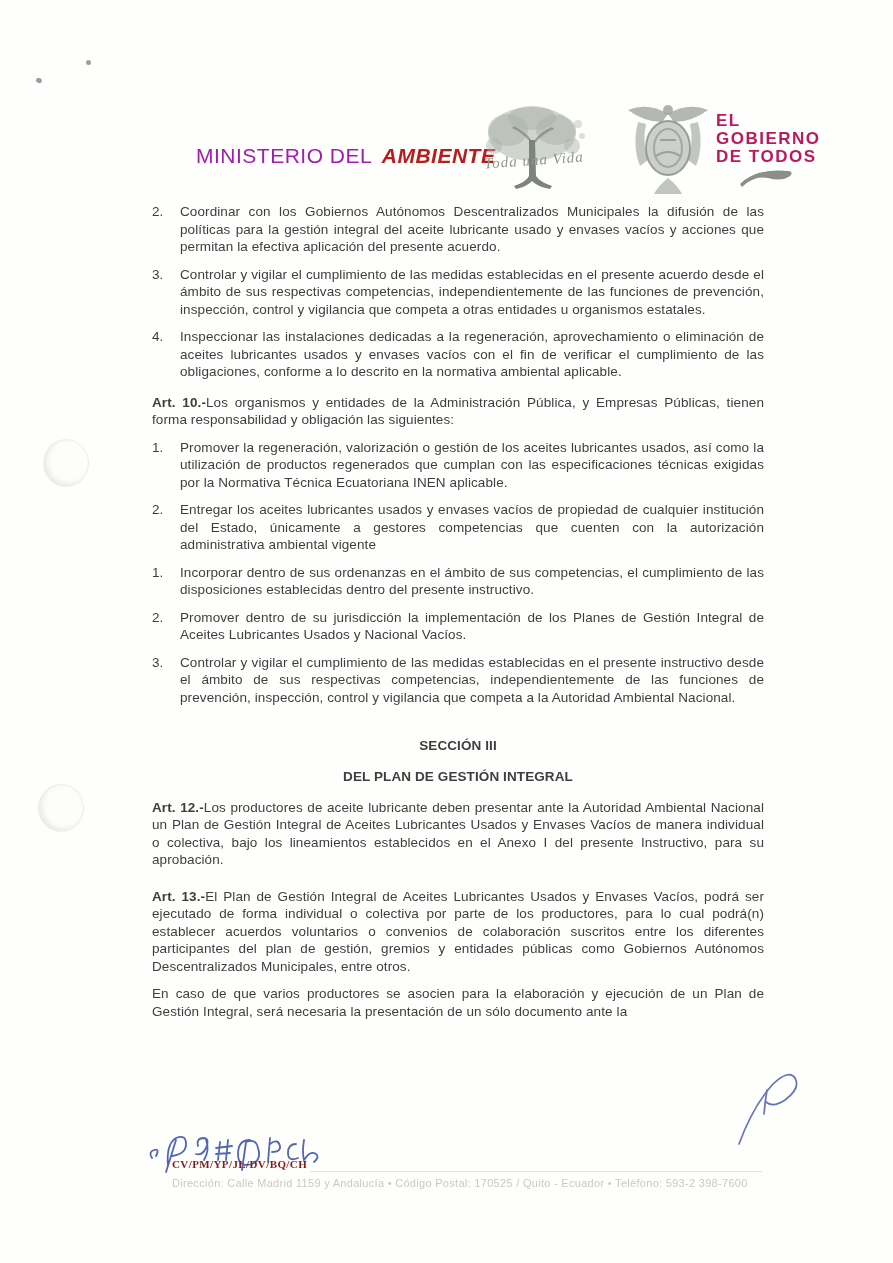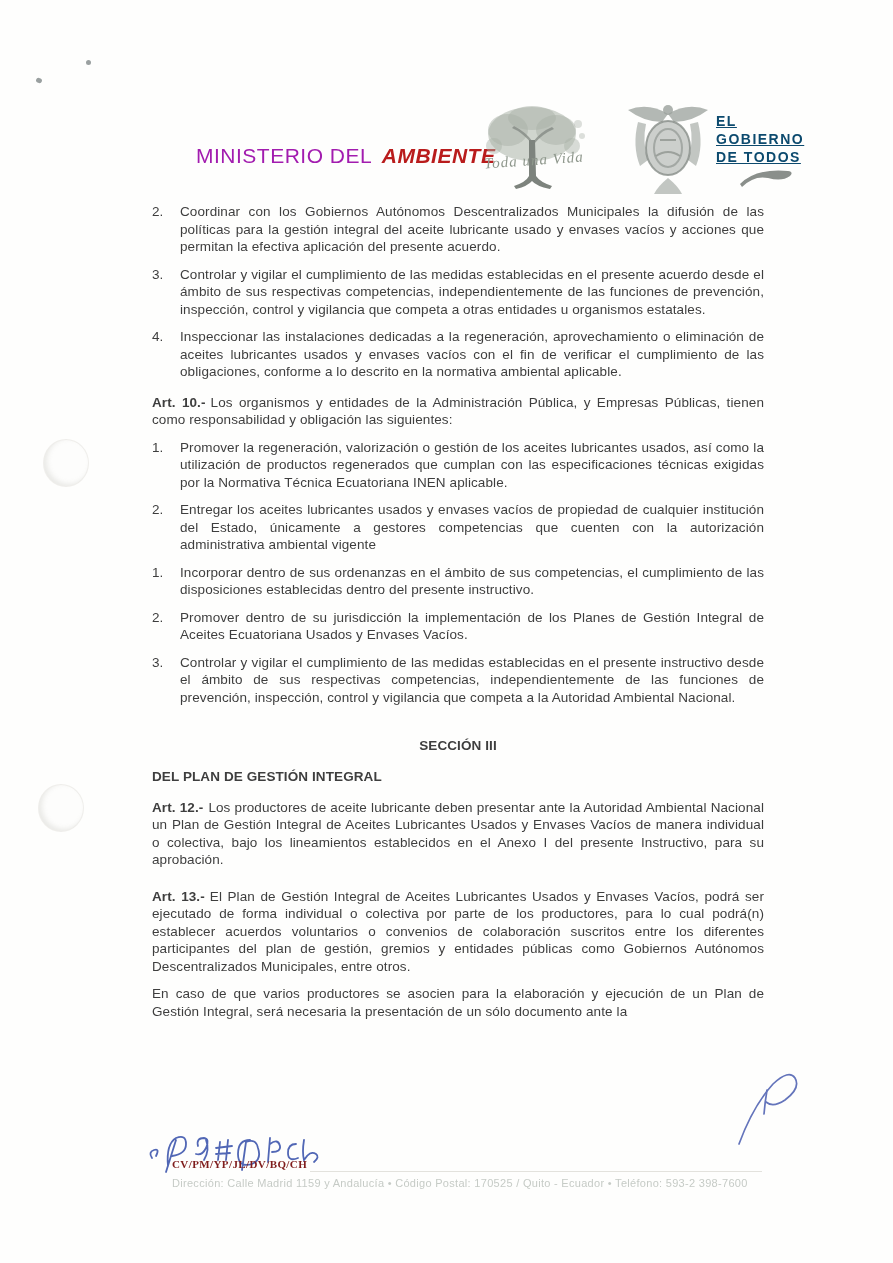--- a/index.html
+++ b/index.html
@@ -37,38 +37,38 @@
   .tree-logo { position:absolute; left:478px; top:102px; }
   .tree-caption {
     position:absolute; left:484px; top:152px; width:100px;
     font-family:"Liberation Serif", serif; font-style:italic;
     font-size:15px; color:#8e978c; transform:rotate(-4deg);
     text-align:center; letter-spacing:1px;
   }
   .coat-logo { position:absolute; left:624px; top:100px; }
   .gov-slogan {
     position:absolute; left:716px; top:112px;
-    font-size:14px; font-weight:700; letter-spacing:1.5px;
-    color:#0c4a6e; line-height:18px; white-space:nowrap;text-decoration:underline;
+    font-size:17px; font-weight:700; letter-spacing:1.5px;
+    color:#be185d; line-height:18px; white-space:nowrap;
   }
   .swoosh { position:absolute; left:738px; top:164px; }
 
   
   .doc-body {
     position:absolute; left:152px; top:203px; width:612px;
     font-size:13.5px; line-height:17.5px; letter-spacing:.1px;
     text-align:justify; color:#3e3e3e;
   }
   .li { display:flex; margin-bottom:10px; }
   .li .num { flex:none; width:28px; }
   .li .txt { flex:1; text-align:justify; }
   .art { margin:13px 0 10px; }
-  .art .lbl { font-weight:700; margin-right:5px; }
+  .art .lbl { font-weight:700; }
   .sec-title { text-align:center; font-weight:700; margin-top:31px; margin-bottom:12px; }
-  .sec-sub   { font-weight:700; margin-bottom:13px; }
+  .sec-sub   { text-align:center; font-weight:700; margin-bottom:13px; }
   .art.a13 { margin-top:19px; }
   .closing { margin-top:6px; }
 
   
   .initials-svg { position:absolute; left:146px; top:1126px; }
   .initials-code {
     position:absolute; left:148px; top:1158px;
     font-family:"Liberation Serif", serif; font-weight:700;
     font-size:11px; letter-spacing:.4px; color:#7f1d1d; white-space:nowrap;margin-left:24px;
   }
@@ -148,40 +148,40 @@
     <div class="li">
       <span class="num">3.</span>
       <span class="txt">Controlar y vigilar el cumplimiento de las medidas establecidas en el presente acuerdo desde el ámbito de sus respectivas competencias, independientemente de las funciones de prevención, inspección, control y vigilancia que competa a otras entidades u organismos estatales.</span>
     </div>
     <div class="li">
       <span class="num">4.</span>
       <span class="txt">Inspeccionar las instalaciones dedicadas a la regeneración, aprovechamiento o eliminación de aceites lubricantes usados y envases vacíos con el fin de verificar el cumplimiento de las obligaciones, conforme a lo descrito en la normativa ambiental aplicable.</span>
     </div>
 
     <p class="art">
-      <b class="lbl">Art. 10.-</b><span>Los organismos y entidades de la Administración Pública, y Empresas Públicas,  tienen como responsabilidad y obligación las siguientes:</span>
+      <b class="lbl">Art. 10.-</b><span>Los organismos y entidades de la Administración Pública, y Empresas Públicas,  tienen forma responsabilidad y obligación las siguientes:</span>
     </p>
 
     <div class="li">
       <span class="num">1.</span>
       <span class="txt">Promover la regeneración, valorización o gestión de los aceites lubricantes usados, así como la utilización de productos regenerados que cumplan con las especificaciones técnicas exigidas por la Normativa Técnica Ecuatoriana INEN aplicable.</span>
     </div>
     <div class="li">
       <span class="num">2.</span>
       <span class="txt">Entregar los aceites lubricantes usados y envases vacíos de propiedad de cualquier institución del Estado, únicamente a gestores competencias que cuenten con la autorización administrativa ambiental vigente</span>
     </div>
 
 
     <div class="li">
       <span class="num">1.</span>
       <span class="txt">Incorporar dentro de sus ordenanzas en el ámbito de sus competencias, el cumplimiento de las disposiciones establecidas dentro del presente instructivo.</span>
     </div>
     <div class="li">
       <span class="num">2.</span>
-      <span class="txt">Promover dentro de su jurisdicción la implementación de los Planes de Gestión Integral de Aceites Ecuatoriana Usados y Envases Vacíos.</span>
+      <span class="txt">Promover dentro de su jurisdicción la implementación de los Planes de Gestión Integral de Aceites Lubricantes Usados y Nacional Vacíos.</span>
     </div>
     <div class="li">
       <span class="num">3.</span>
       <span class="txt">Controlar y vigilar el cumplimiento de las medidas establecidas en el presente instructivo desde el ámbito de sus respectivas competencias, independientemente de las funciones de prevención, inspección, control y vigilancia que competa a la Autoridad Ambiental Nacional.</span>
     </div>
 
     <p class="sec-title">SECCIÓN III</p>
     <p class="sec-sub">DEL PLAN DE GESTIÓN INTEGRAL</p>
 
     <p class="art">

